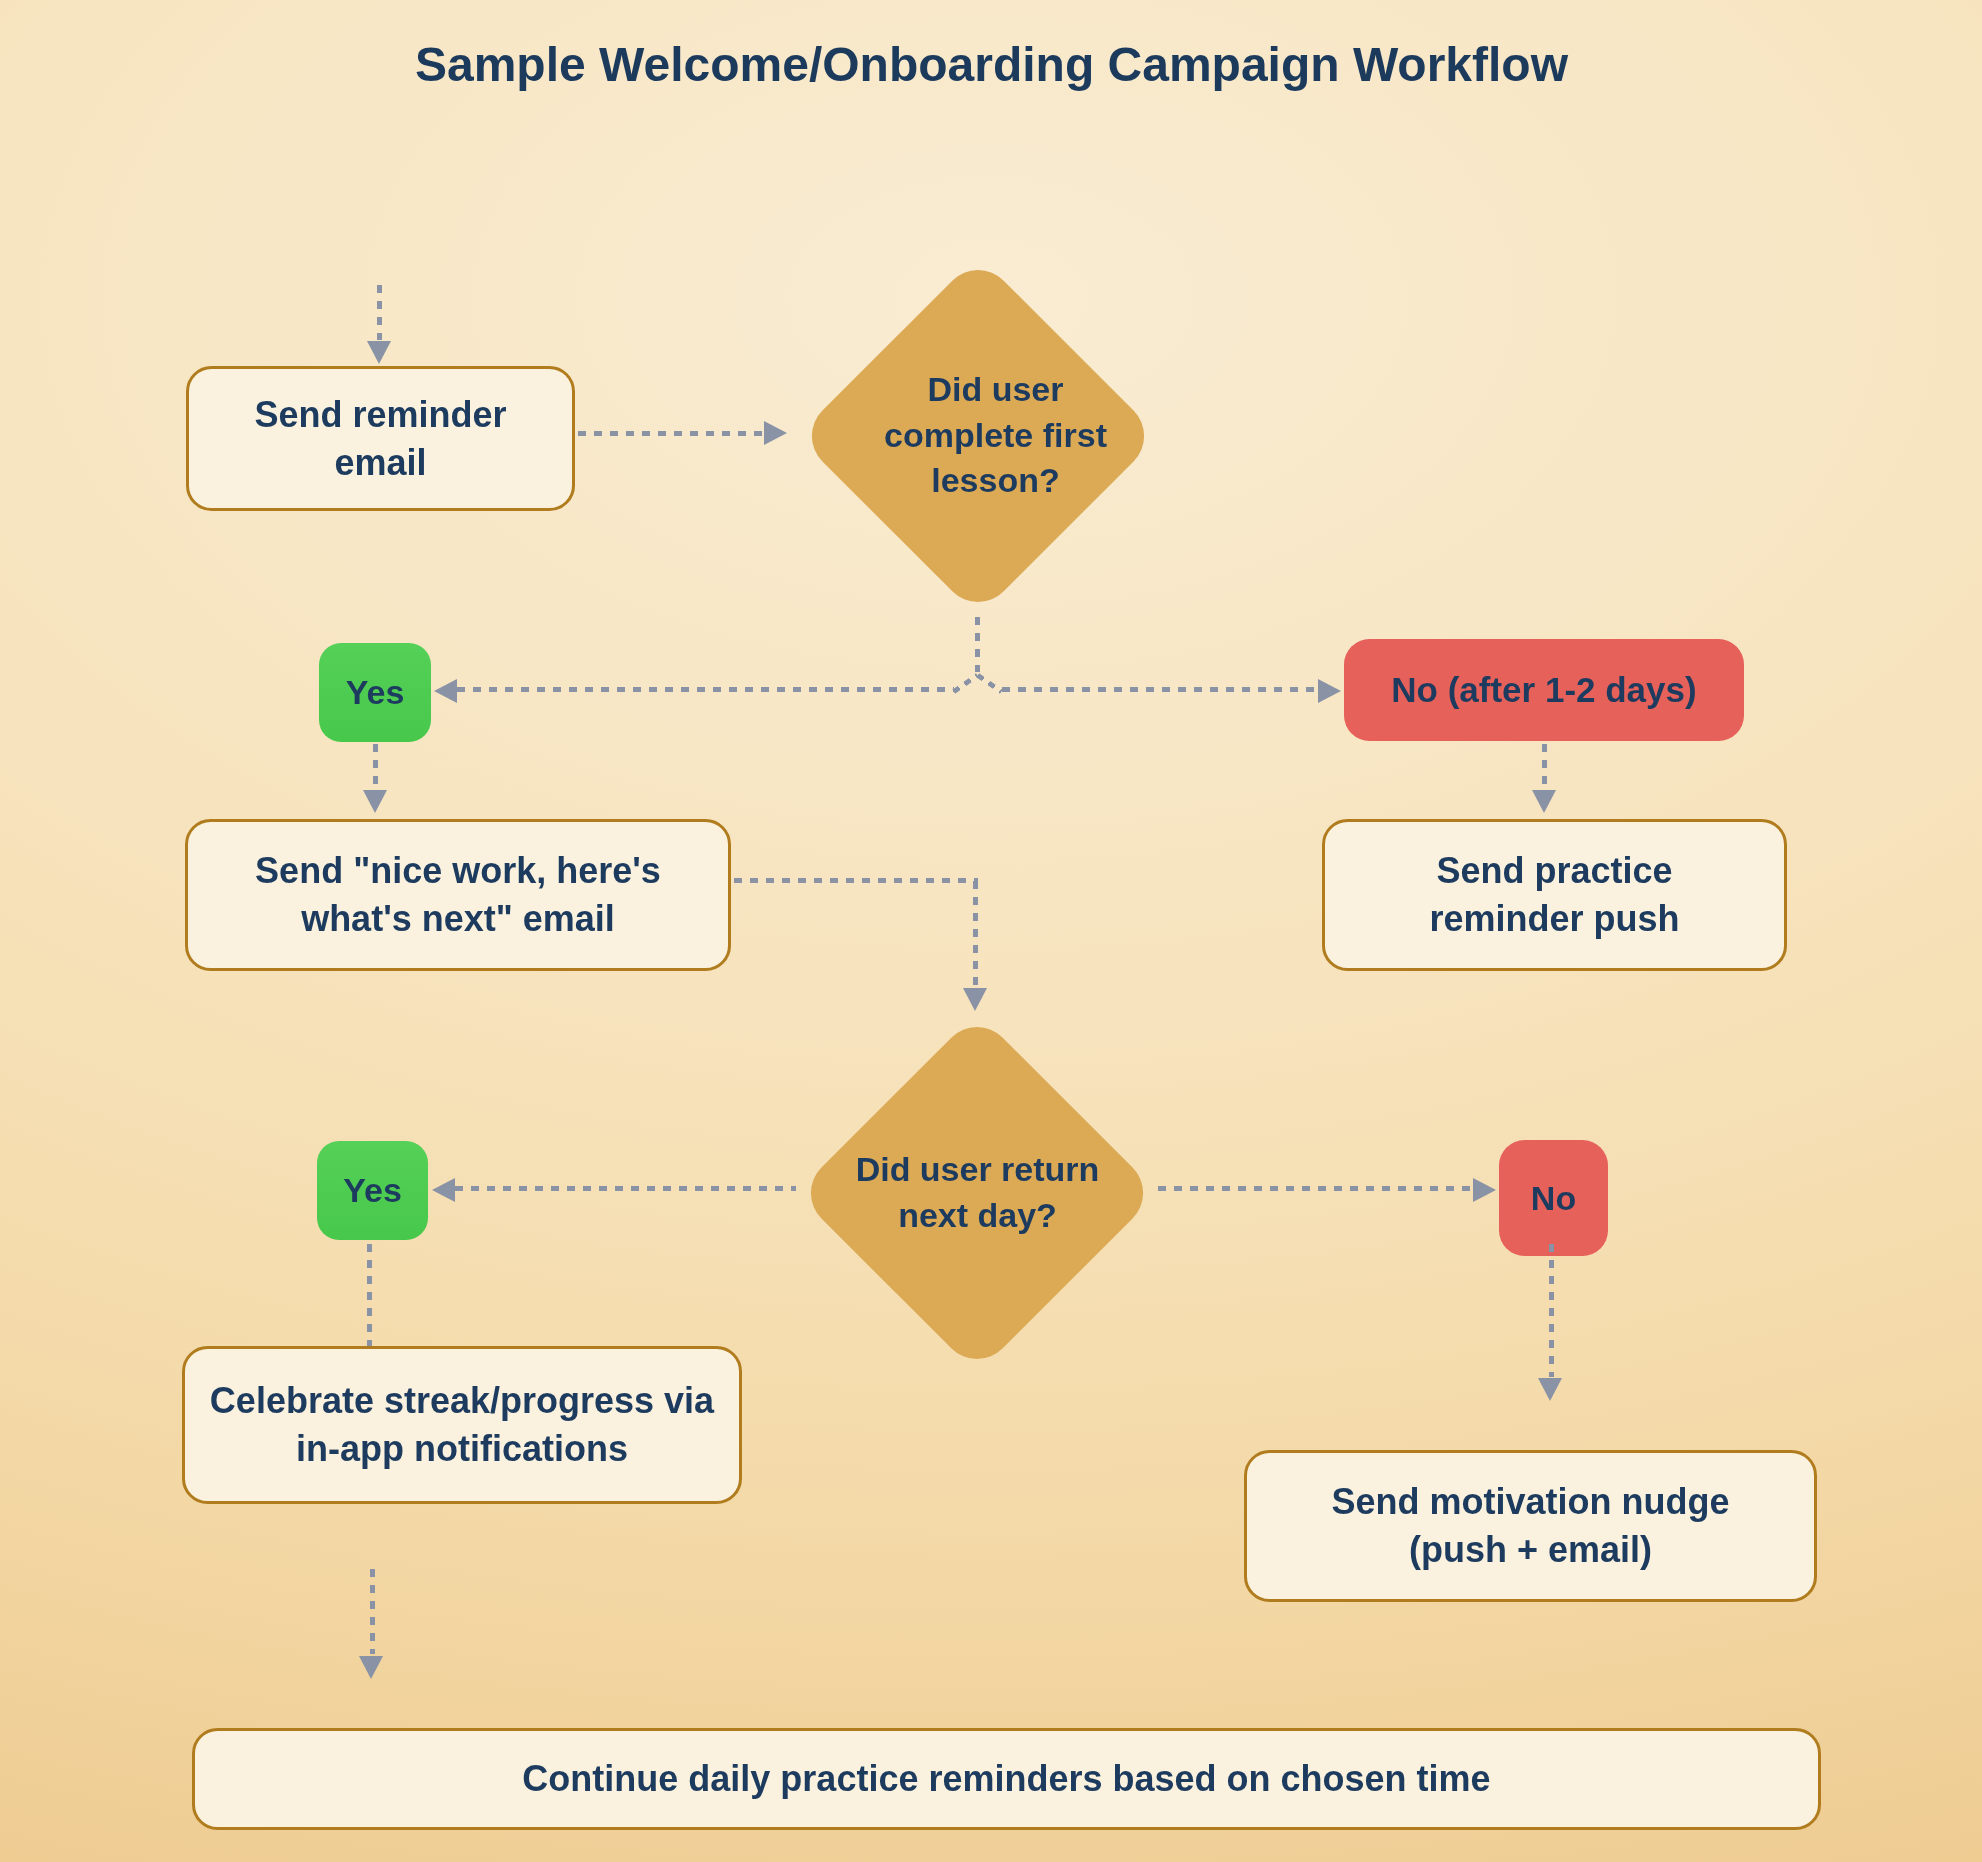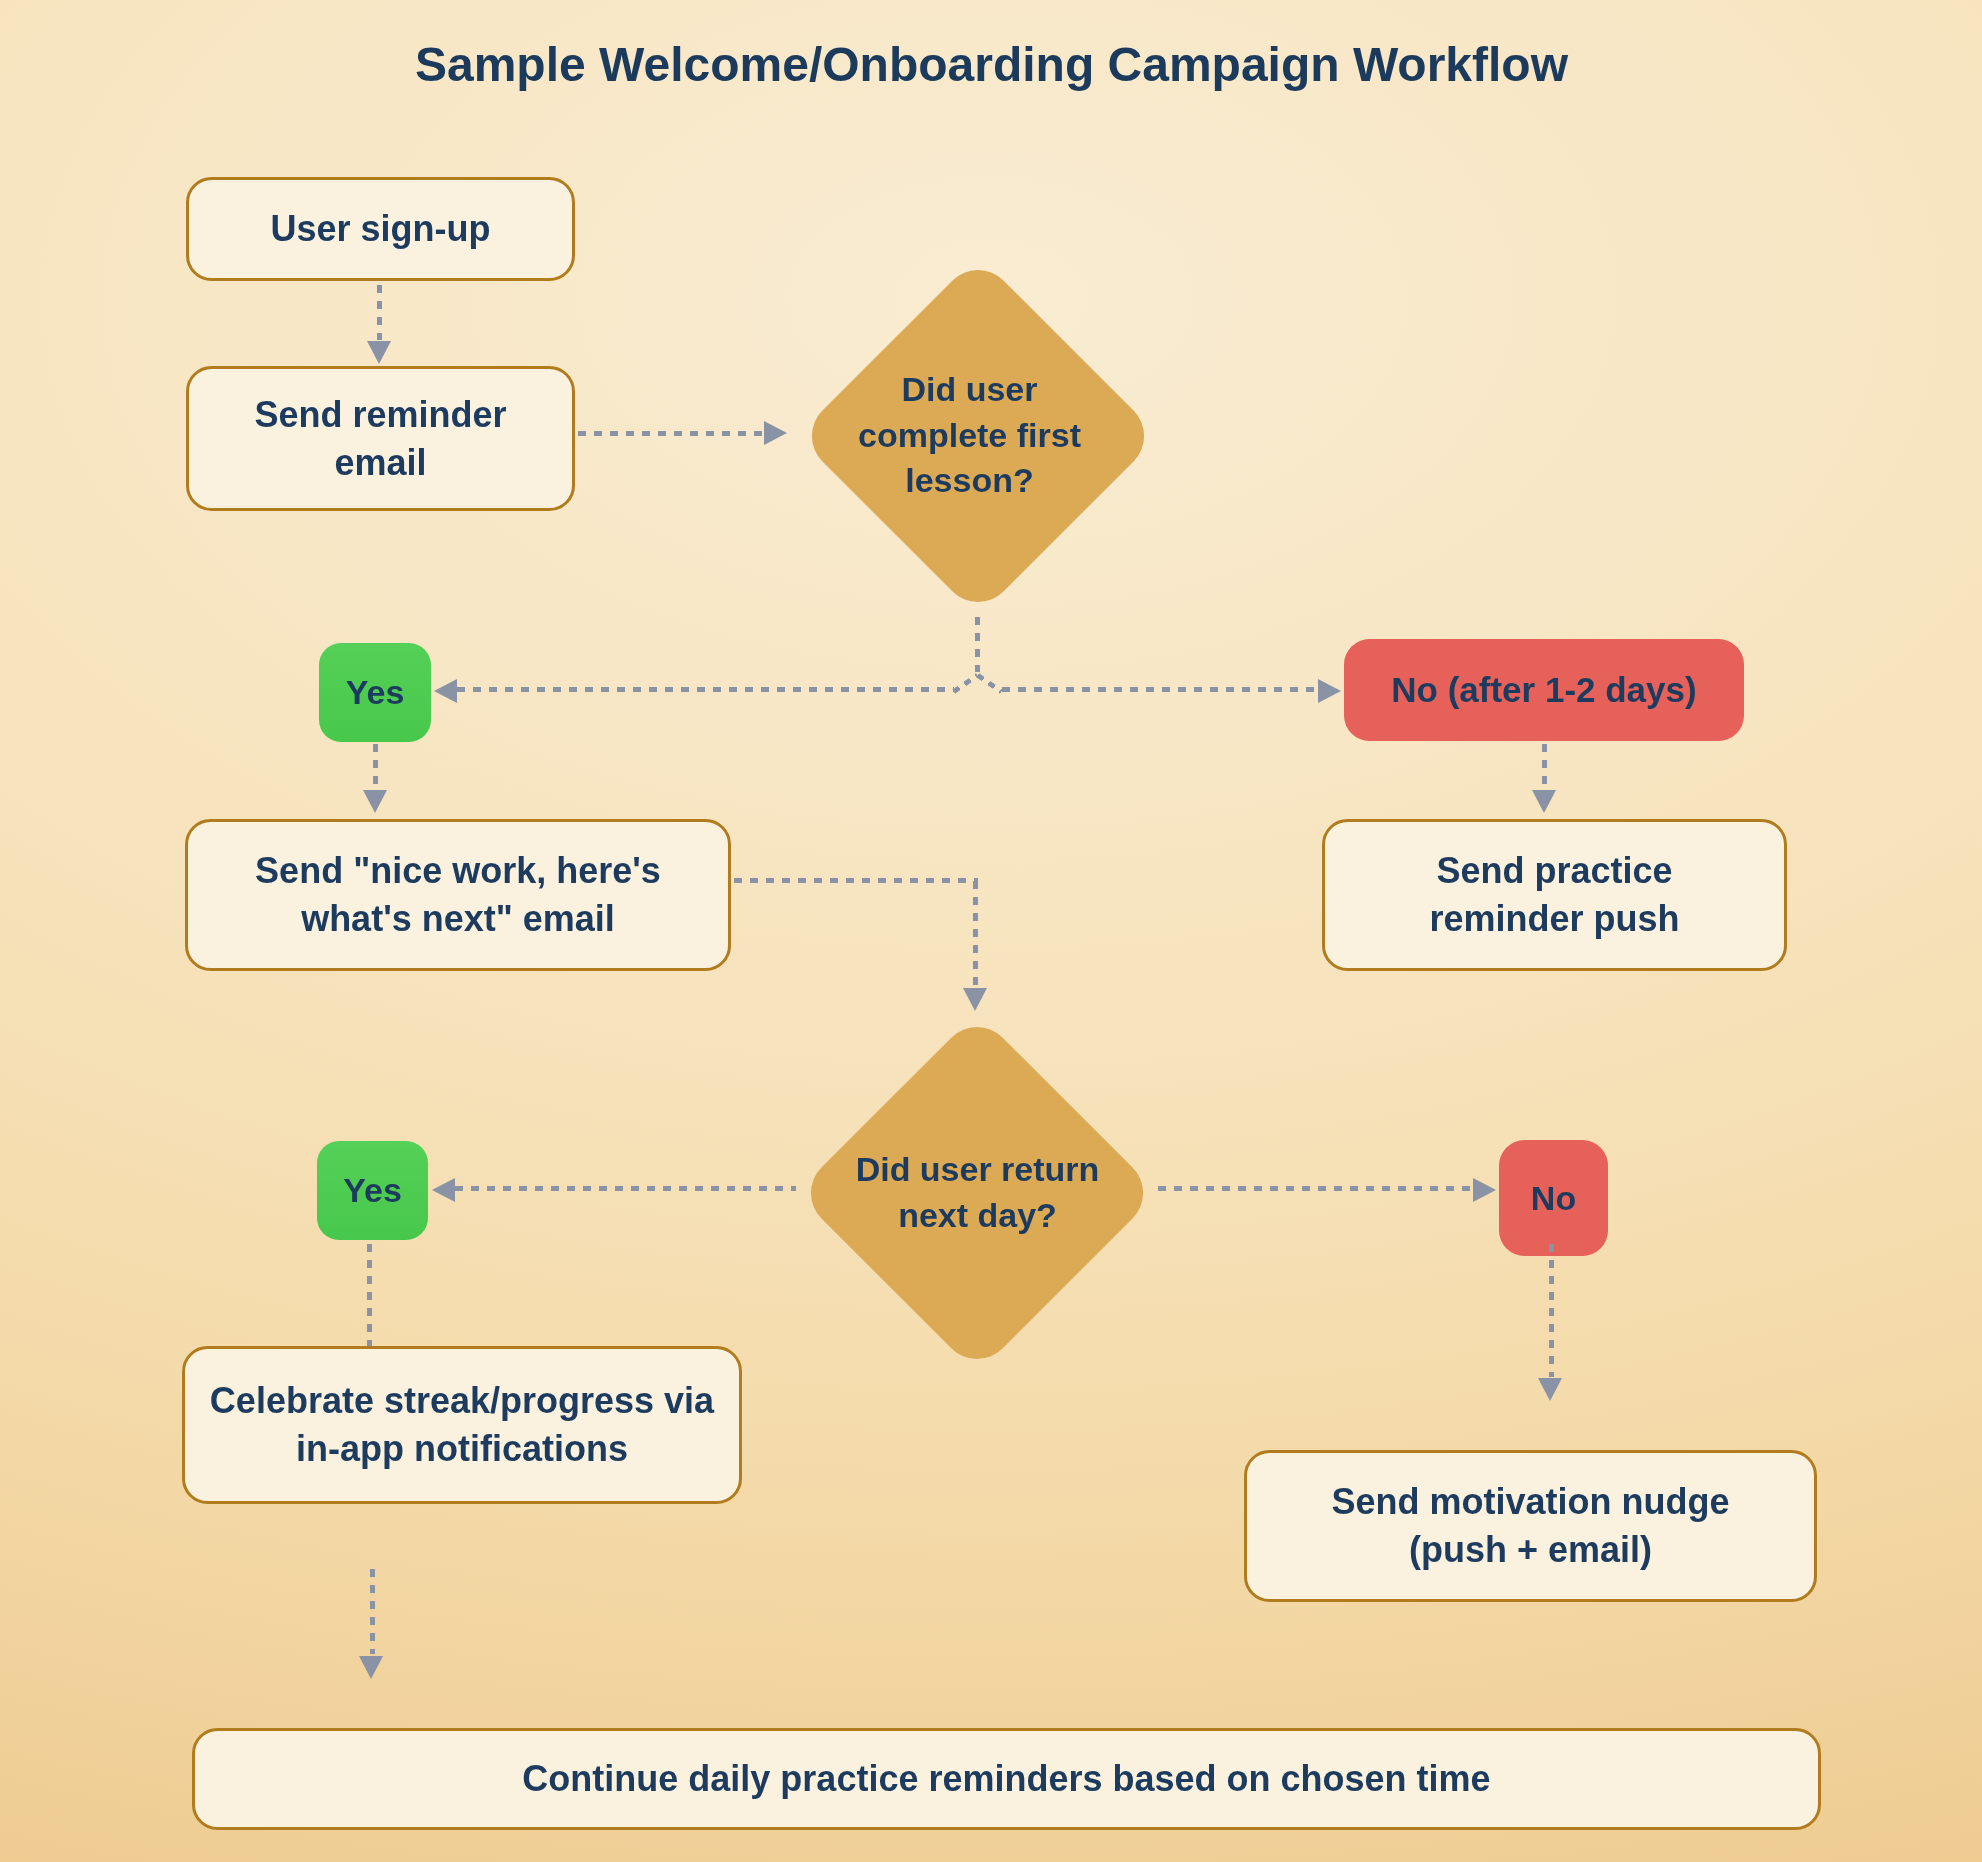--- a/index.html
+++ b/index.html
@@ -52,36 +52,33 @@
   .arr.left{border-top:12.8px solid transparent;border-bottom:12.8px solid transparent;border-right:23px solid #8a93a5;}
   .arr.right{border-top:12.8px solid transparent;border-bottom:12.8px solid transparent;border-left:23px solid #8a93a5;}
 </style>
 </head>
 <body>
 
 <div id="canvas">
 
   <div class="title">Sample Welcome/Onboarding Campaign Workflow</div>
 
-  <div class="pbox" style="left:186px;top:177px;width:389px;height:104px;">
-    <span class="txt">User sign-up</span>
-  </div>
 
   <div class="vdash" style="left:377px;top:285px;height:55px;"></div>
   <div class="arr down" style="left:367px;top:341px;"></div>
 
   <div class="pbox" style="left:186px;top:366px;width:389px;height:145px;">
     <span class="txt" style="max-width:281px;">Send reminder email</span>
   </div>
 
   <div class="hdash" style="left:578px;top:431px;width:186px;"></div>
   <div class="arr right" style="left:764px;top:421px;"></div>
 
   <div class="diamond" style="left:850px;top:308px;"></div>
-  <div class="dtext" style="left:833px;top:325px;">
+  <div class="dtext" style="left:859px;top:325px;">
     <span>Did user complete first lesson?</span>
   </div>
 
   <div class="vdash" style="left:975px;top:617px;height:55px;"></div>
   <div class="ddash" style="left:951px;top:681px;width:29px;transform:rotate(-35deg);"></div>
   <div class="ddash" style="left:975px;top:681px;width:29px;transform:rotate(35deg);"></div>
 
   <div class="hdash" style="left:457px;top:687px;width:497px;"></div>
   <div class="arr left" style="left:434px;top:679px;"></div>
 

